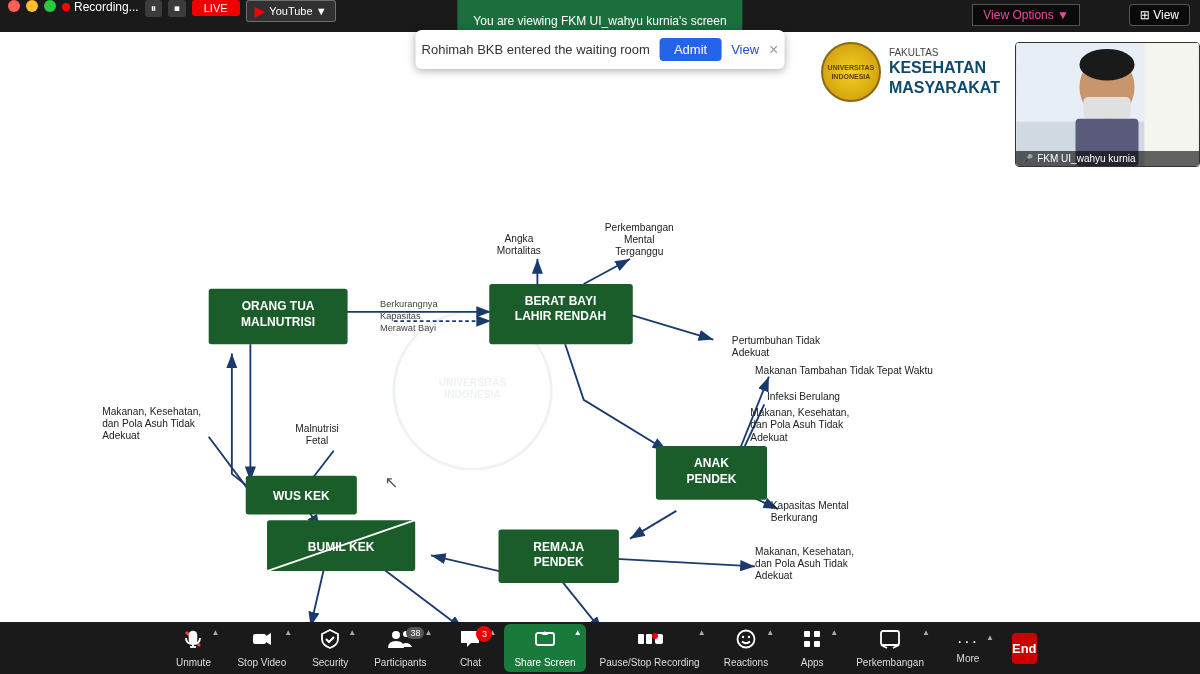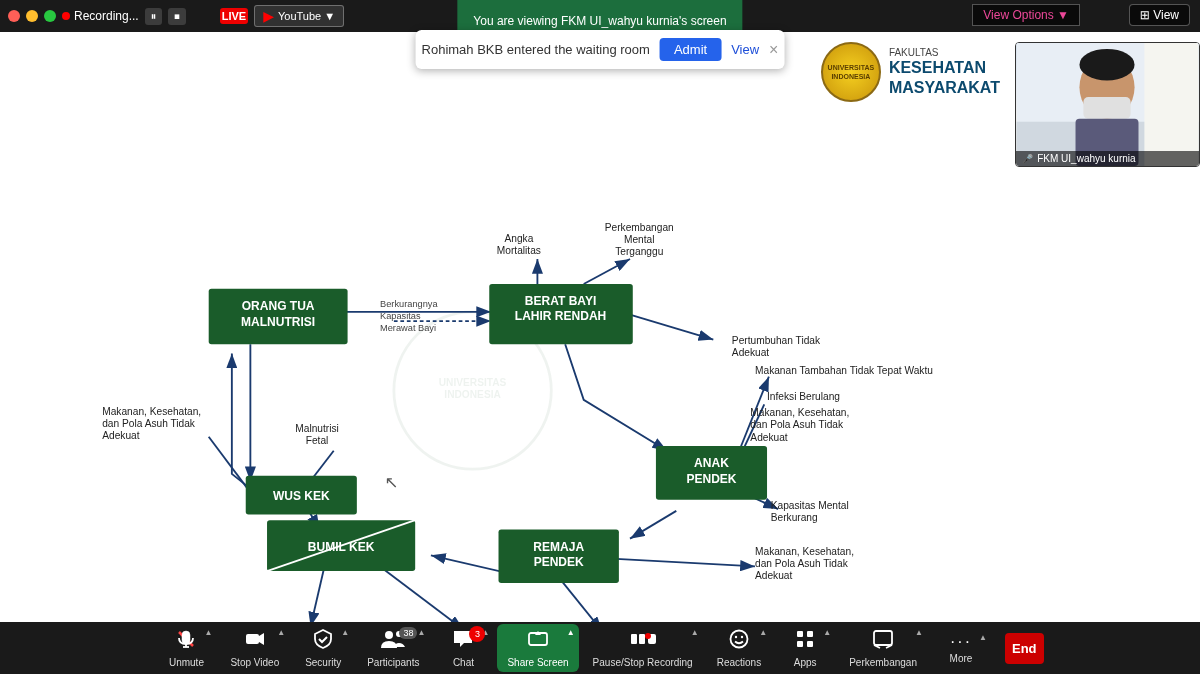--- a/index.html
+++ b/index.html
@@ -12,21 +12,21 @@
       position: relative;
     }
 
     
     #top-bar {
       position: absolute;
       top: 0; left: 0; right: 0;
       height: 32px;
       background: #1a1a1a;
       display: flex;
-      align-items: center;
+      align-items: flex-start;
       padding: 0 8px;
       gap: 6px;
       z-index: 100;
     }
     .top-bar-dot {
       width: 12px; height: 12px; border-radius: 50%;
     }
     .dot-red { background: #ff5f57; }
     .dot-yellow { background: #ffbd2e; }
     .dot-green { background: #28c840; }
@@ -36,22 +36,22 @@
       background: transparent; border: none; color: #fff; font-size: 12px; cursor: pointer;
     }
     .rec-dot { width: 8px; height: 8px; border-radius: 50%; background: #f00; }
 
     .pause-btn, .stop-btn {
       background: rgba(255,255,255,0.15); border: none; color: #fff;
       padding: 2px 6px; border-radius: 3px; font-size: 11px; cursor: pointer;
     }
 
     .live-badge {
-      background: #e00; color: #fff; font-size: 11px; font-weight: bold;
-      padding: 2px 2px; border-radius: 3px; margin-left: 28px;
+      background: #e00; color: #fff; font-size: 11px; font-weight: normal;
+      padding: 2px 12px; border-radius: 3px;
     }
 
     .youtube-btn {
       background: rgba(255,255,255,0.1); border: 1px solid rgba(255,255,255,0.3);
       color: #fff; font-size: 11px; padding: 2px 8px; border-radius: 3px; cursor: pointer;
       display: flex; align-items: center; gap: 4px;
     }
 
     .top-center-banner {
       position: absolute;
@@ -207,21 +207,21 @@
     .badge {
       position: absolute;
       top: 2px; right: 8px;
       background: #e00; color: #fff; font-size: 9px;
       width: 16px; height: 16px; border-radius: 50%;
       display: flex; align-items: center; justify-content: center;
     }
 
     .end-btn {
       background: #cc0000; color: #fff; border: none;
-      padding: 8px 7px; border-radius: 4px; font-size: 13px; font-weight: bold;
+      padding: 8px 0; border-radius: 4px; font-size: 13px; font-weight: bold;
       cursor: pointer; margin-left: 10px;
     }
 
     .chevron-up {
       font-size: 8px; position: absolute; top: 4px; right: 4px; color: #aaa;
     }
 
     
     .diagram-svg {
       width: 100%; height: 100%;

